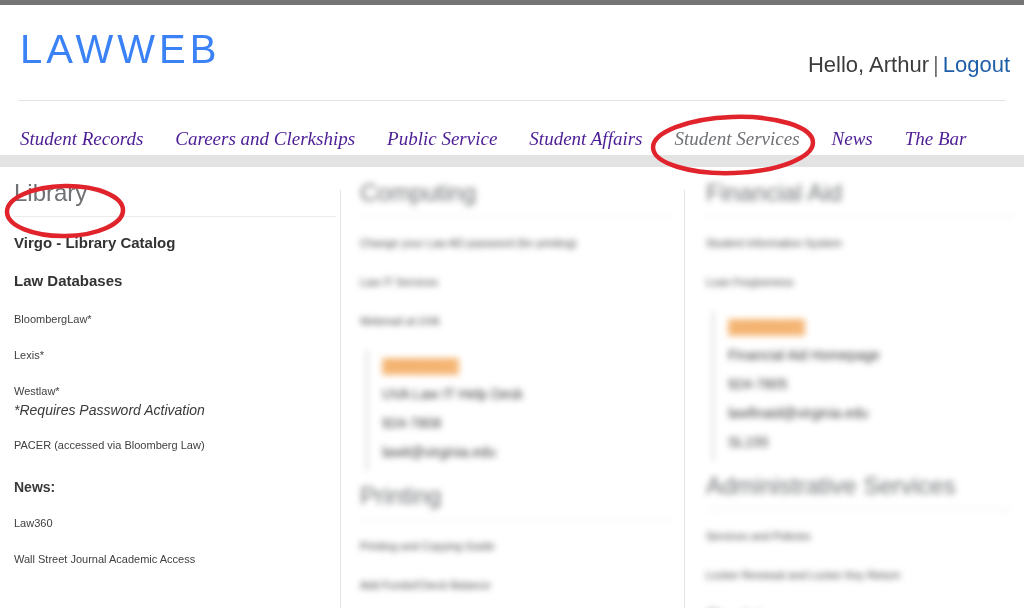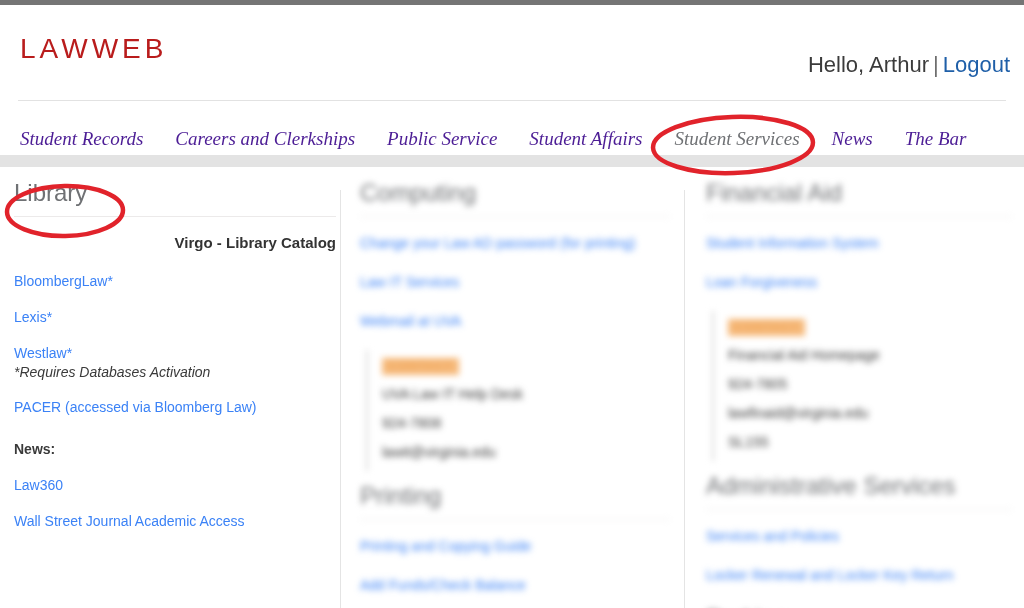--- a/index.html
+++ b/index.html
@@ -23,24 +23,24 @@
   }
 
   
   #masthead {
     position: absolute; top: 5px; left: 0;
     width: 1024px; height: 95px;
   }
   #brand {
     position: absolute;
     left: 20px; top: 20px;
-    font-size: 28px;
+    font-size: 40px;
     font-weight: 300;
     letter-spacing: 4px;
-    color: #b91c1c;
+    color: #3b82f6;
     font-family: "Liberation Sans", sans-serif;
     line-height: 48px;
     white-space: nowrap;
   }
   #user-area {
     position: absolute;
     right: 14px; top: 46px;
     font-size: 22px;
     color: #3b3b3b;
     white-space: nowrap;
@@ -127,35 +127,35 @@
     line-height: 30px;
     border-bottom: 1px solid #eceaea;
   }
   .sub-heading {
     font-size: 15px;
     font-weight: bold;
     color: #333333;
     line-height: 20px;
   }
   .link-item {
-    font-size: 14px;
-    color: #3b82f6;
+    font-size: 11px;
+    color: #404040;
     line-height: 20px;
     cursor: pointer;
   }
   .note-italic {
     font-size: 14px;
     font-style: italic;
     color: #3a3a3a;
     line-height: 18px;
   }
 
   
   #col-left .section-heading { margin-bottom: 16px; }
-  #col-left .sub-heading { margin-bottom: 18px; text-align: right; }
+  #col-left .sub-heading { margin-bottom: 18px; }
   #col-left .link-item { margin-bottom: 16px; }
   #col-left .link-tight { margin-bottom: 0px; }
   #col-left .note-italic { margin-bottom: 16px; }
   #news-heading {
     font-size: 14px;
     font-weight: bold;
     color: #3a3a3a;
     line-height: 24px;
     margin-top: 20px;
     margin-bottom: 14px;
@@ -223,24 +223,25 @@
 
 <div id="columns">
 
   <div class="col-divider" id="div-1"></div>
   <div class="col-divider" id="div-2"></div>
 
   <div class="col" id="col-left">
     <div class="section-heading">Library</div>
 
     <div class="sub-heading">Virgo - Library Catalog</div>
+    <div class="sub-heading">Law Databases</div>
     <div class="link-item">BloombergLaw*</div>
     <div class="link-item">Lexis*</div>
     <div class="link-item link-tight">Westlaw*</div>
-    <div class="note-italic">*Requires Databases Activation</div>
+    <div class="note-italic">*Requires Password Activation</div>
     <div class="link-item">PACER (accessed via Bloomberg Law)</div>
 
     <div id="news-heading">News:</div>
 
     <div class="link-item">Law360</div>
     <div class="link-item">Wall Street Journal Academic Access</div>
 
   </div>
 
   <div class="col blurred" id="col-mid">

